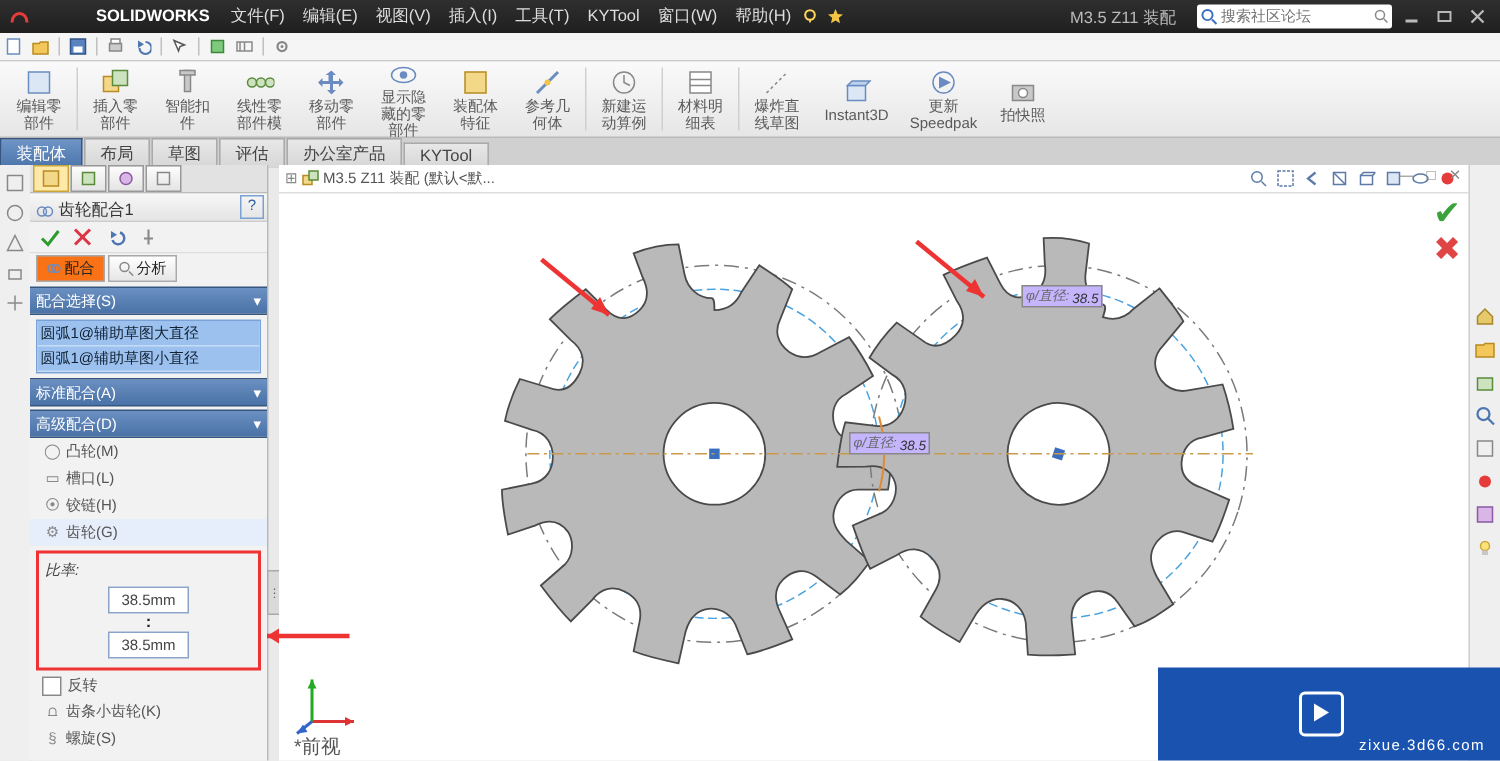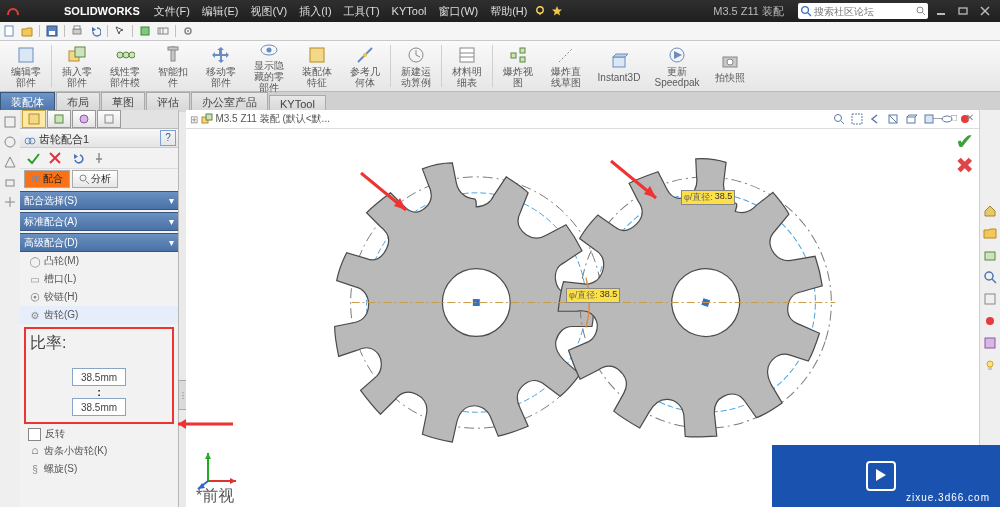--- a/index.html
+++ b/index.html
@@ -49,46 +49,46 @@
   .psub.active{background:#f97316;}
   #panel-body{flex:1;overflow:hidden;}
   .group-h{height:17px;background:linear-gradient(#6b90c2,#4a72a6);color:#fff;font-size:10px;display:flex;align-items:center;padding:0 4px;border-top:1px solid #36557f;border-bottom:1px solid #36557f;margin-top:2px;position:relative}
   .group-h .chev{position:absolute;right:4px;}
   .sel-box{margin:3px 4px;border:1px solid #7aa0d4;background:#fff;}
   .sel-row{background:#9cc1ef;color:#123;font-size:10px;padding:1px 2px;border-bottom:1px solid #c4dbf5;white-space:nowrap;overflow:hidden;}
   .opt-row{height:18px;display:flex;align-items:center;padding-left:6px;font-size:10px;color:#555;}
   .opt-row .oi{width:18px;display:flex;justify-content:center;color:#888;}
   .opt-row.sel{background:#e7eefb;}
   #ratio-box{border:2px solid #e33;margin:3px 4px 2px 4px;padding:4px 4px 6px 4px;}
-  #ratio-box .rlbl{font-size:16px;color:#444;margin-bottom:14px;}
+  #ratio-box .rlbl{font-size:10px;color:#444;margin-bottom:4px;font-style:italic;}
   #ratio-row{display:flex;align-items:center;flex-direction:column;}
   #ratio-row input{width:48px;height:14px;border:1px solid #8aa4c8;font-size:10px;text-align:center;color:#444;background:#fff}
   #ratio-row .colon{margin:0 6px;font-weight:bold;}
   .chk-row{display:flex;align-items:center;padding-left:8px;font-size:10px;color:#555;height:16px;}
   .chk-row .cb{width:11px;height:11px;border:1px solid #888;margin-right:4px;background:#fff;}
   
   #splitter{position:absolute;left:178px;top:270px;width:8px;height:28px;background:#dadada;border:1px solid #aaa;display:flex;align-items:center;justify-content:center;font-size:8px;color:#666;}
   
   #vp{position:absolute;left:186px;top:0;right:20px;bottom:0;background:#fff;}
   #vp-top{height:18px;display:flex;align-items:center;border-bottom:1px solid #ddd;}
   #vp-top .crumb{font-size:10px;color:#555;padding-left:4px;display:flex;align-items:center;}
   #vp-top .vtb{margin-left:auto;display:flex;align-items:center;padding-right:6px;}
   .vbtn{width:16px;height:16px;margin:0 1px;color:#5b7aa8;display:flex;align-items:center;justify-content:center;}
   #doc-ctrl{position:absolute;right:2px;top:0;display:flex;}
   .dcbtn{width:16px;height:14px;color:#888;display:flex;align-items:center;justify-content:center;font-size:10px;}
   #confirm-x{position:absolute;right:6px;top:22px;display:flex;flex-direction:column;align-items:center;}
   #confirm-x .ok{color:#3aa23a;font-size:22px;line-height:20px;}
   #confirm-x .no{color:#e04545;font-size:22px;line-height:20px;margin-top:4px;}
   
   #drawing{position:absolute;left:0;top:18px;right:0;bottom:0;}
-  .dim-tag{position:absolute;background:#fde047;border:1px solid #888;font-size:9px;padding:0 2px;color:#333;display:flex;align-items:flex-start;}
+  .dim-tag{position:absolute;background:#c4b5fd;border:1px solid #888;font-size:9px;padding:0 2px;color:#333;display:flex;align-items:flex-end;font-style:italic;}
   .dim-tag .dl{color:#666;margin-right:2px;}
   
   #triad{position:absolute;left:10px;bottom:14px;}
-  #view-name{position:absolute;left:10px;bottom:0;font-size:16px;color:#555;}
+  #view-name{position:absolute;left:10px;bottom:0;font-size:13px;color:#555;}
   
   .anno-arrow{position:absolute;pointer-events:none;}
   
   #wm{position:absolute;right:0;bottom:0;width:228px;height:62px;background:#1a52b0;color:#fff;display:flex;align-items:center;justify-content:center;}
   #wm .big{font-size:26px;font-weight:600;letter-spacing:2px;}
   #wm .small{position:absolute;bottom:4px;right:10px;font-size:10px;letter-spacing:1px;}
   #wm .play{width:26px;height:26px;border:2px solid #fff;border-radius:4px;margin-right:10px;position:relative;}
   #wm .play:after{content:"";position:absolute;left:8px;top:6px;border-left:10px solid #fff;border-top:6px solid transparent;border-bottom:6px solid transparent;}
 </style>
 </head>
@@ -226,41 +226,41 @@
           <rect x="2" y="6" width="10" height="10" fill="#f4d88a" stroke="#b78c20"></rect>
           <rect x="8" y="2" width="10" height="10" fill="#cde3c0" stroke="#5a8a3a"></rect>
         </svg>
       </div>
       <span class="lbl">插入零
 部件</span>
     </div>
   <div class="ribbtn">
       <div class="ico">
         <svg width="20" height="20">
+          <rect x="8" y="2" width="4" height="14" fill="#c8c8c8" stroke="#888"></rect>
+          <rect x="5" y="2" width="10" height="3" fill="#c8c8c8" stroke="#888"></rect>
+        </svg>
+      </div>
+      <span class="lbl">智能扣
+件</span>
+    </div>
+  <div class="ribbtn">
+      <div class="ico">
+        <svg width="20" height="20">
           <circle cx="5" cy="10" r="3" fill="#cde3c0" stroke="#5a8a3a"></circle>
           <circle cx="11" cy="10" r="3" fill="#cde3c0" stroke="#5a8a3a"></circle>
           <circle cx="17" cy="10" r="3" fill="#cde3c0" stroke="#5a8a3a"></circle>
         </svg>
       </div>
       <span class="lbl">线性零
 部件模</span>
     </div>
   <div class="ribbtn">
       <div class="ico">
         <svg width="20" height="20">
-          <rect x="8" y="2" width="4" height="14" fill="#c8c8c8" stroke="#888"></rect>
-          <rect x="5" y="2" width="10" height="3" fill="#c8c8c8" stroke="#888"></rect>
-        </svg>
-      </div>
-      <span class="lbl">智能扣
-件</span>
-    </div>
-  <div class="ribbtn">
-      <div class="ico">
-        <svg width="20" height="20">
           <path d="M10 2l3 3h-2v4h4v-2l3 3-3 3v-2h-4v4h2l-3 3-3-3h2v-4H4v2l-3-3 3-3v2h4V5H6z" fill="#6a8cc0"></path>
         </svg>
       </div>
       <span class="lbl">移动零
 部件</span>
     </div>
   <div class="ribbtn">
       <div class="ico">
         <svg width="20" height="20">
           <ellipse cx="10" cy="10" rx="8" ry="5" fill="none" stroke="#6a8cc0"></ellipse>
@@ -307,31 +307,20 @@
         <svg width="20" height="20">
           <rect x="3" y="3" width="14" height="14" fill="#fff" stroke="#888"></rect>
           <line x1="3" y1="8" x2="17" y2="8" stroke="#888"></line>
           <line x1="3" y1="12" x2="17" y2="12" stroke="#888"></line>
         </svg>
       </div>
       <span class="lbl">材料明
 细表</span>
     </div>
   <div class="ribsep"></div>
-  <div class="ribbtn">
-      <div class="ico">
-        <svg width="20" height="20">
-          <rect x="3" y="8" width="5" height="5" fill="#cde3c0" stroke="#5a8a3a"></rect>
-          <rect x="12" y="3" width="5" height="5" fill="#cde3c0" stroke="#5a8a3a"></rect>
-          <rect x="12" y="12" width="5" height="5" fill="#cde3c0" stroke="#5a8a3a"></rect>
-        </svg>
-      </div>
-      <span class="lbl">爆炸视
-图</span>
-    </div>
   <div class="ribbtn">
       <div class="ico">
         <svg width="20" height="20">
           <line x1="3" y1="17" x2="17" y2="3" stroke="#888" stroke-dasharray="2 2"></line>
         </svg>
       </div>
       <span class="lbl">爆炸直
 线草图</span>
     </div>
   <div class="ribbtn" style="width:56px">
@@ -474,20 +463,24 @@
           </svg>
           <span>分析</span>
         </div>
     </div>
 
     <div id="panel-body">
       <div class="group-h">
           <span>配合选择(S)</span>
           <span class="chev">▾</span>
         </div>
+      <div class="sel-box">
+        <div class="sel-row">圆弧1@辅助草图大直径</div>
+        <div class="sel-row">圆弧1@辅助草图小直径</div>
+      </div>
 
       <div class="group-h">
           <span>标准配合(A)</span>
           <span class="chev">▾</span>
         </div>
       <div class="group-h">
           <span>高级配合(D)</span>
           <span class="chev">▾</span>
         </div>
 

